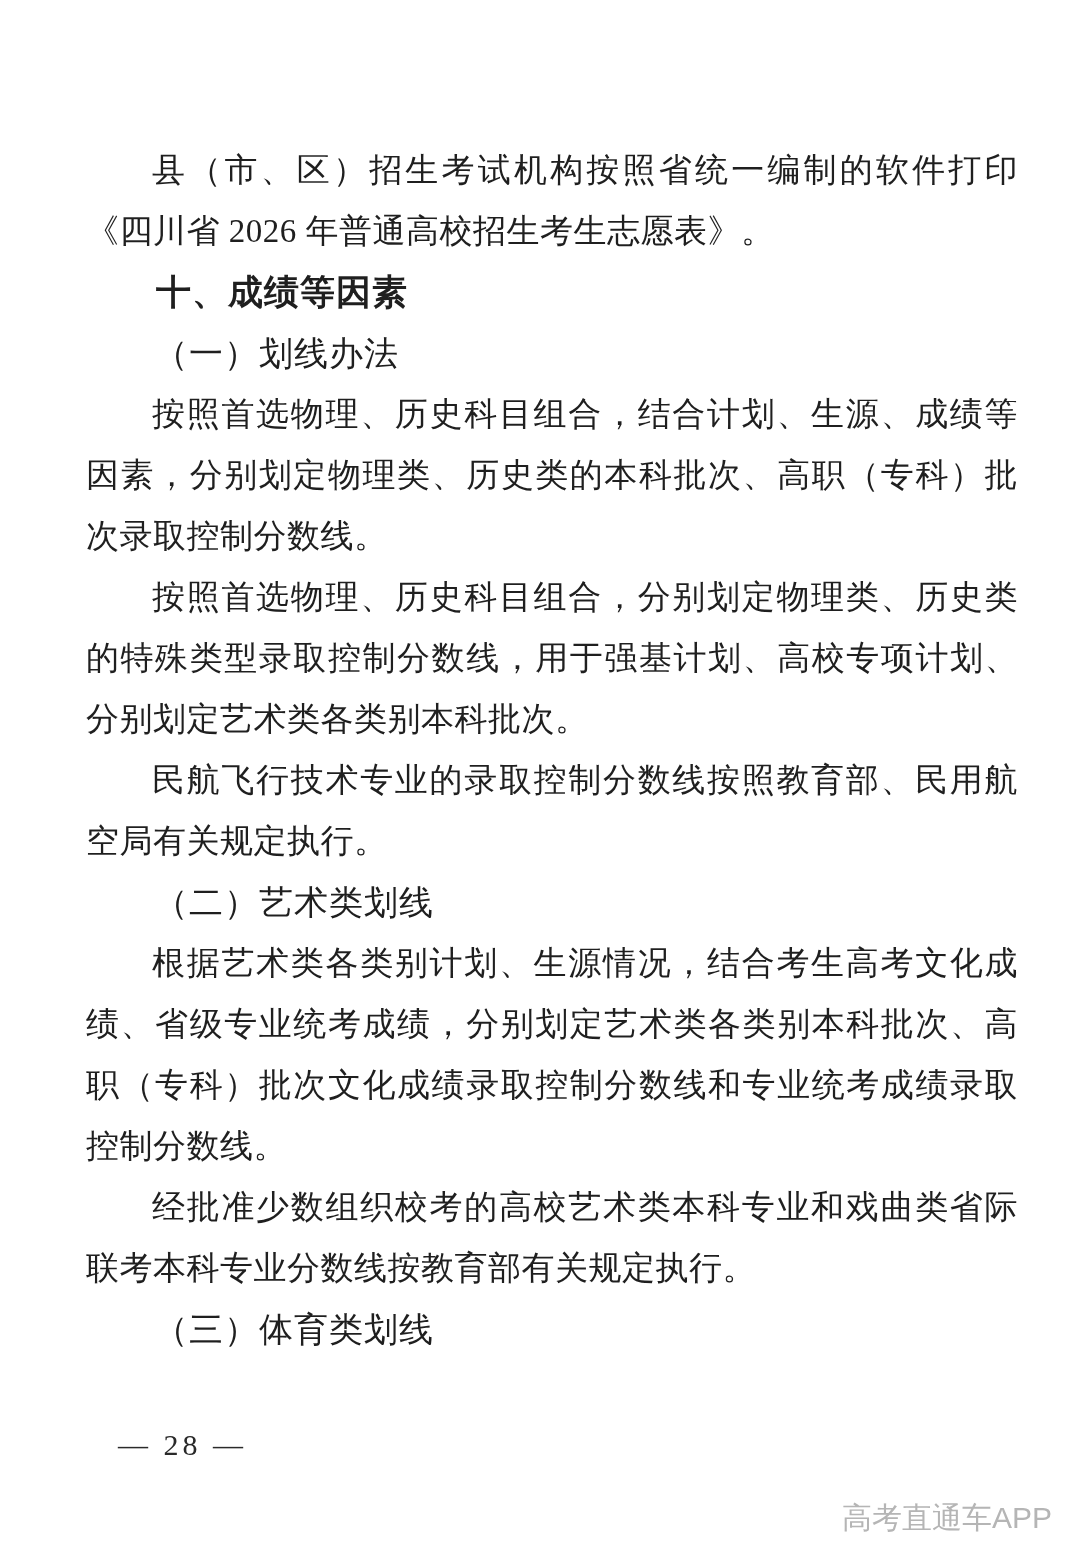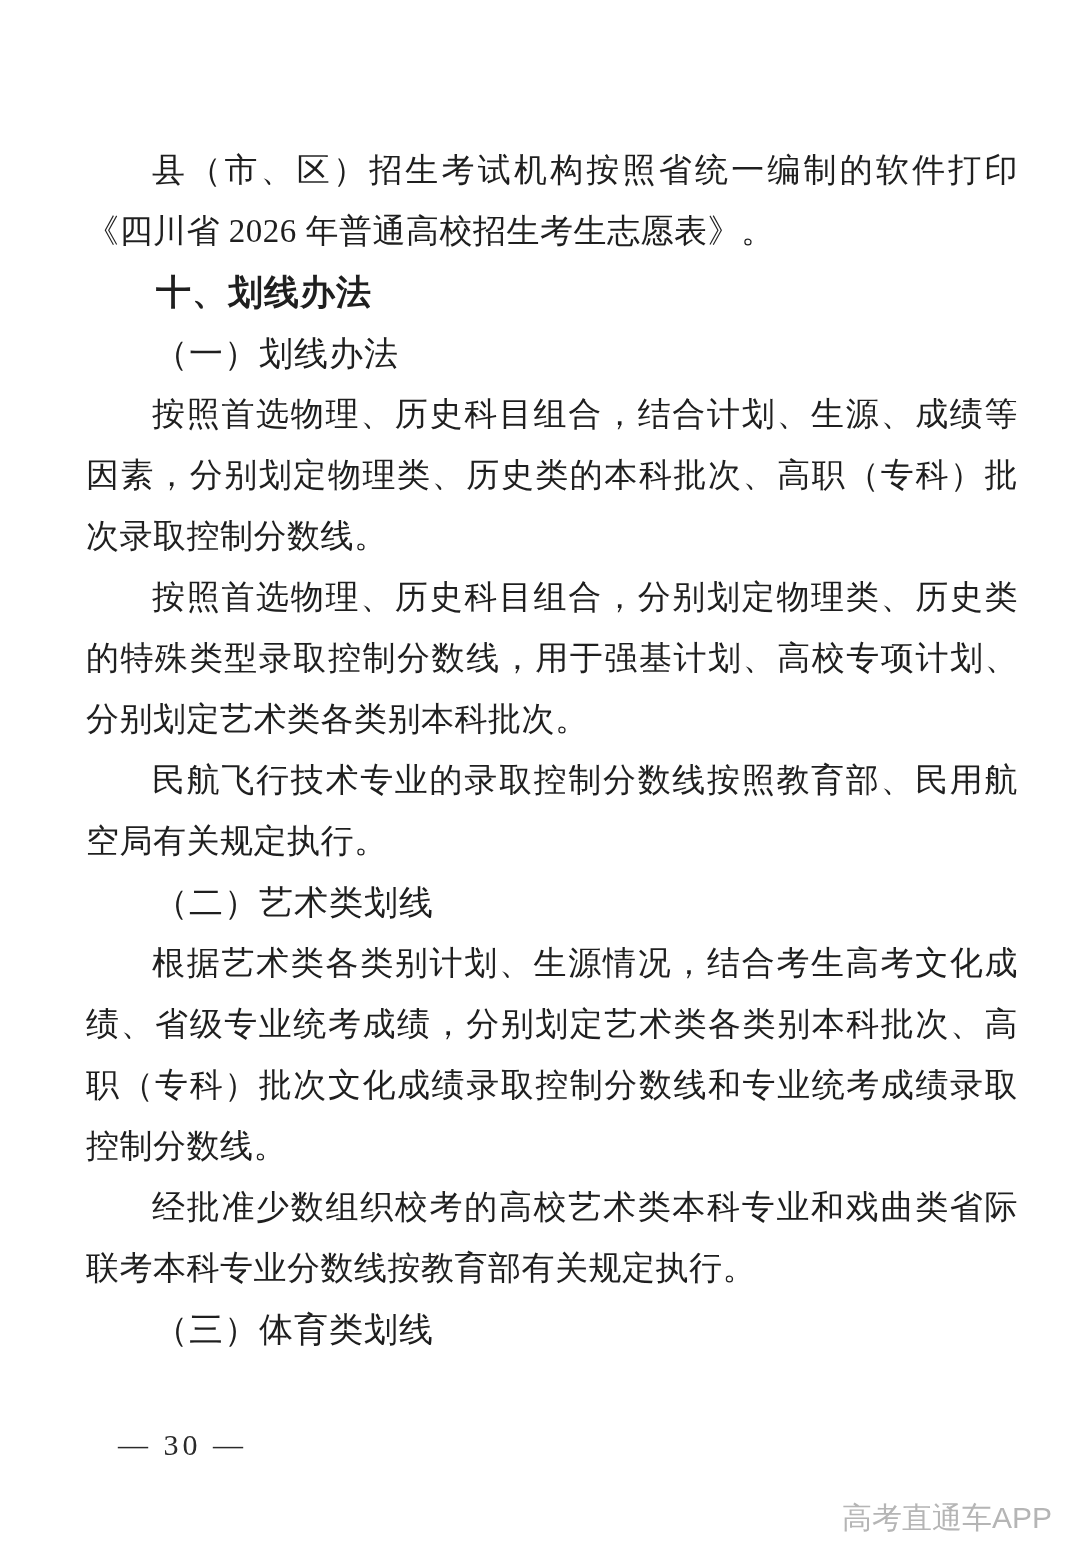--- a/index.html
+++ b/index.html
@@ -61,28 +61,28 @@
     color: #b5b5b5;
   }
 </style>
 </head>
 <body>
 
 <div class="page">
 
   <div class="text-block">
     <p>县（市、区）招生考试机构按照省统一编制的软件打印《四川省 2026 年普通高校招生考生志愿表》。</p>
-    <p class="heading-main">十、划线办法</p>
+    <p class="heading-main">十、成绩等因素</p>
     <p class="heading-sub">（一）划线办法</p>
     <p>按照首选物理、历史科目组合，结合计划、生源、成绩等因素，分别划定物理类、历史类的本科批次、高职（专科）批次录取控制分数线。</p>
     <p>按照首选物理、历史科目组合，分别划定物理类、历史类的特殊类型录取控制分数线，用于强基计划、高校专项计划、分别划定艺术类各类别本科批次。</p>
     <p>民航飞行技术专业的录取控制分数线按照教育部、民用航空局有关规定执行。</p>
     <p class="heading-sub">（二）艺术类划线</p>
     <p>根据艺术类各类别计划、生源情况，结合考生高考文化成绩、省级专业统考成绩，分别划定艺术类各类别本科批次、高职（专科）批次文化成绩录取控制分数线和专业统考成绩录取控制分数线。</p>
     <p>经批准少数组织校考的高校艺术类本科专业和戏曲类省际联考本科专业分数线按教育部有关规定执行。</p>
     <p class="heading-sub">（三）体育类划线</p>
   </div>
 
-  <div class="page-number">— 30 —</div>
+  <div class="page-number">— 28 —</div>
 
   <div class="watermark">高考直通车APP</div>
 
 </div>
 
 </body></html>

